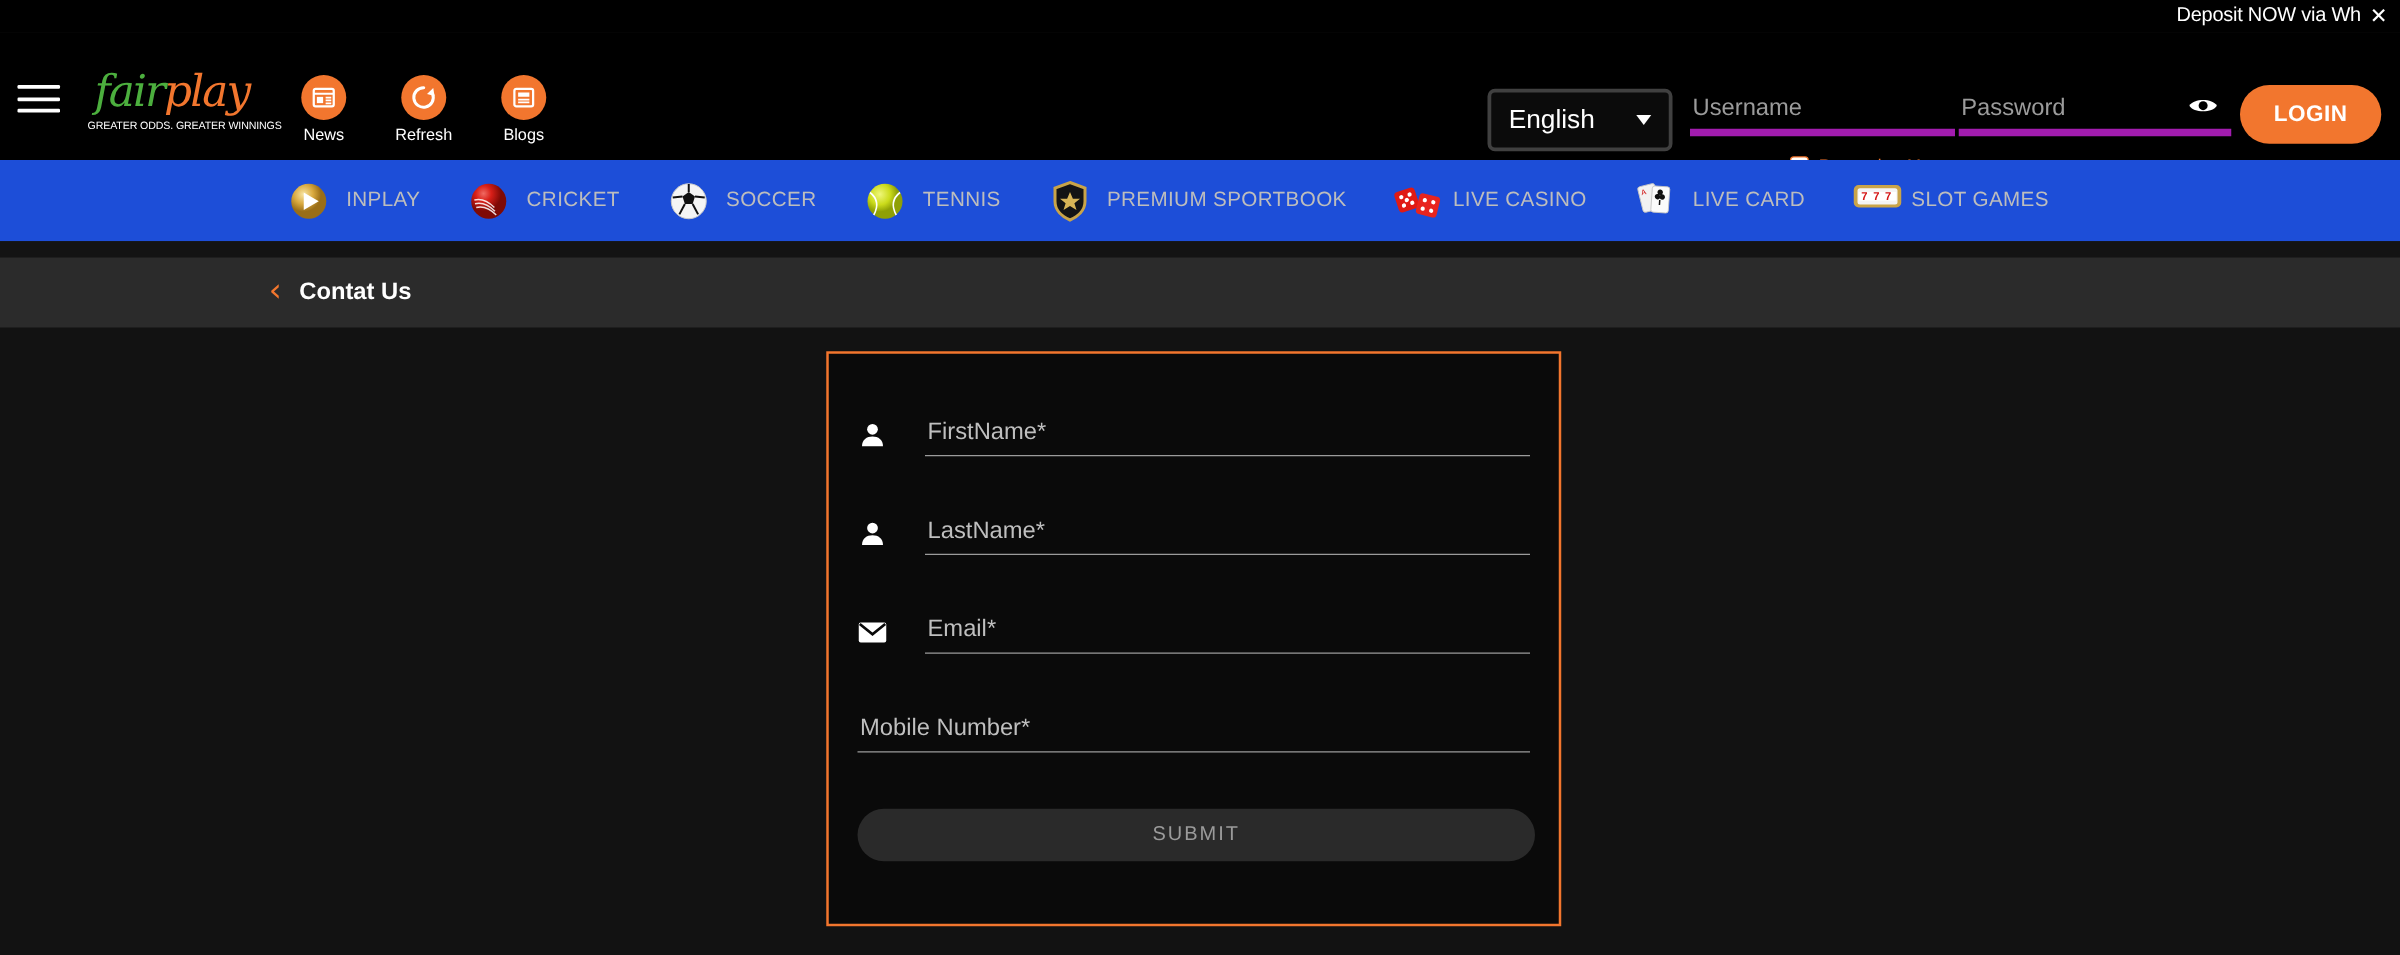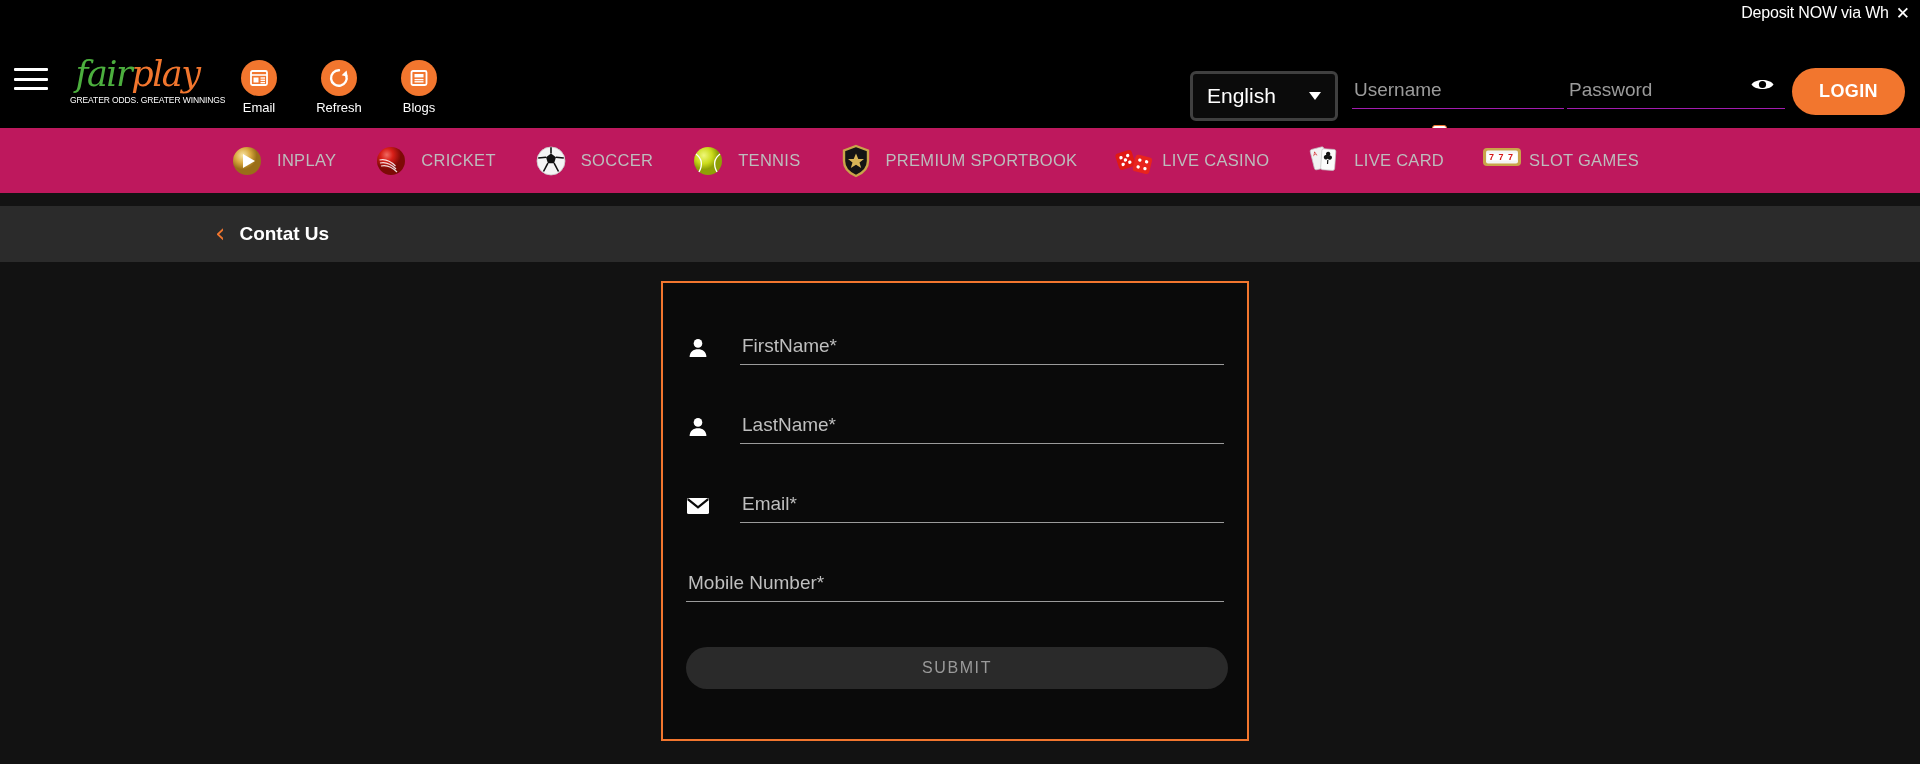--- a/index.html
+++ b/index.html
@@ -87,21 +87,21 @@
     padding: 0 14px; font-size: 21px; cursor: pointer;
   }
   .caret {
     width: 0; height: 0;
     border-left: 6px solid transparent; border-right: 6px solid transparent;
     border-top: 8px solid #ffffff;
   }
 
   .field-login {
     position: absolute; top: 45px; height: 38px;
-    border: none; border-bottom: 1px solid #a21caf;
+    border: none; border-bottom: 6px solid #a21caf;
     background: transparent; color: #ffffff;
     font-size: 19px; font-family: "Liberation Sans", sans-serif;
     outline: none; padding: 0 2px;
   }
   .field-login::placeholder { color: #9b9b9b; }
   #username-field { left: 1352px; width: 212px; }
   #password-field { left: 1567px; width: 218px; }
 
   .eye-toggle {
     position: absolute; left: 1750px; top: 50px;
@@ -123,21 +123,21 @@
   .remember-box {
     width: 15px; height: 15px; border-radius: 3px;
     background: #ffffff; border: 1.5px solid #F2762E;
   }
   .remember-label { color: #F2762E; font-size: 13.5px; }
 
   
   .sportsnav {
     position: absolute; top: 128px; left: 0;
     width: 1920px; height: 65px;
-    background: #be185d;
+    background: #1d4ed8;
     display: flex; align-items: center;
     padding-left: 228px; gap: 36px;
   }
   .sport-item {
     display: flex; align-items: center; gap: 11px; cursor: pointer;
   }
   .sport-label {
     color: #bdbdbd; font-size: 16.5px; letter-spacing: 0.3px; white-space: nowrap;
   }
   .sport-icon { width: 38px; height: 38px; flex: none; position: relative; }
@@ -222,21 +222,21 @@
         <div class="qlink-circle">
           <svg width="20" height="20" viewBox="0 0 20 20">
             <rect x="2" y="3" width="16" height="14" rx="1.5" fill="none" stroke="#fff" stroke-width="1.8"></rect>
             <line x1="2" y1="7" x2="18" y2="7" stroke="#fff" stroke-width="1.6"></line>
             <rect x="4.5" y="9.5" width="5" height="5" fill="#fff"></rect>
             <line x1="11.5" y1="10" x2="16" y2="10" stroke="#fff" stroke-width="1.4"></line>
             <line x1="11.5" y1="12.3" x2="16" y2="12.3" stroke="#fff" stroke-width="1.4"></line>
             <line x1="11.5" y1="14.6" x2="16" y2="14.6" stroke="#fff" stroke-width="1.4"></line>
           </svg>
         </div>
-        <div class="qlink-label">Email</div>
+        <div class="qlink-label">News</div>
       </div>
 
       <div class="qlink">
         <div class="qlink-circle">
           <svg width="22" height="22" viewBox="0 0 22 22">
             <path d="M11 3.2 A7.8 7.8 0 1 0 18.2 8.4" fill="none" stroke="#fff" stroke-width="2.4" stroke-linecap="round"></path>
             <polygon points="18.6,3.4 19.6,9.8 13.6,8.2" fill="#fff"></polygon>
           </svg>
         </div>
         <div class="qlink-label">Refresh</div>

